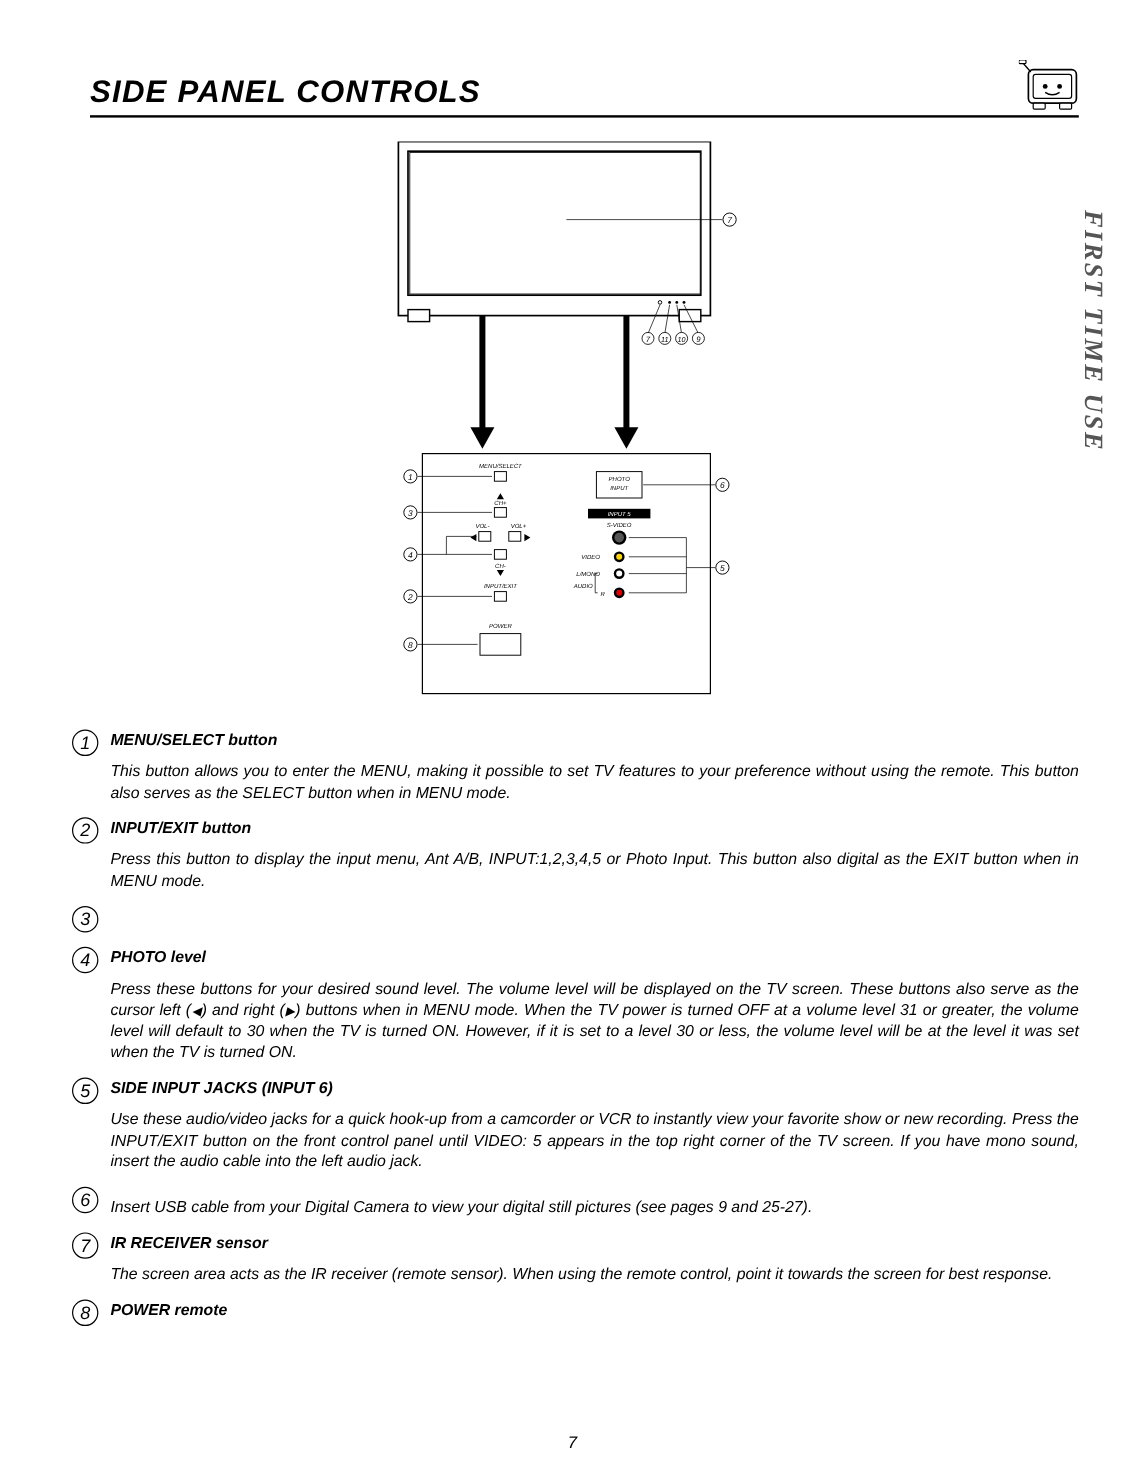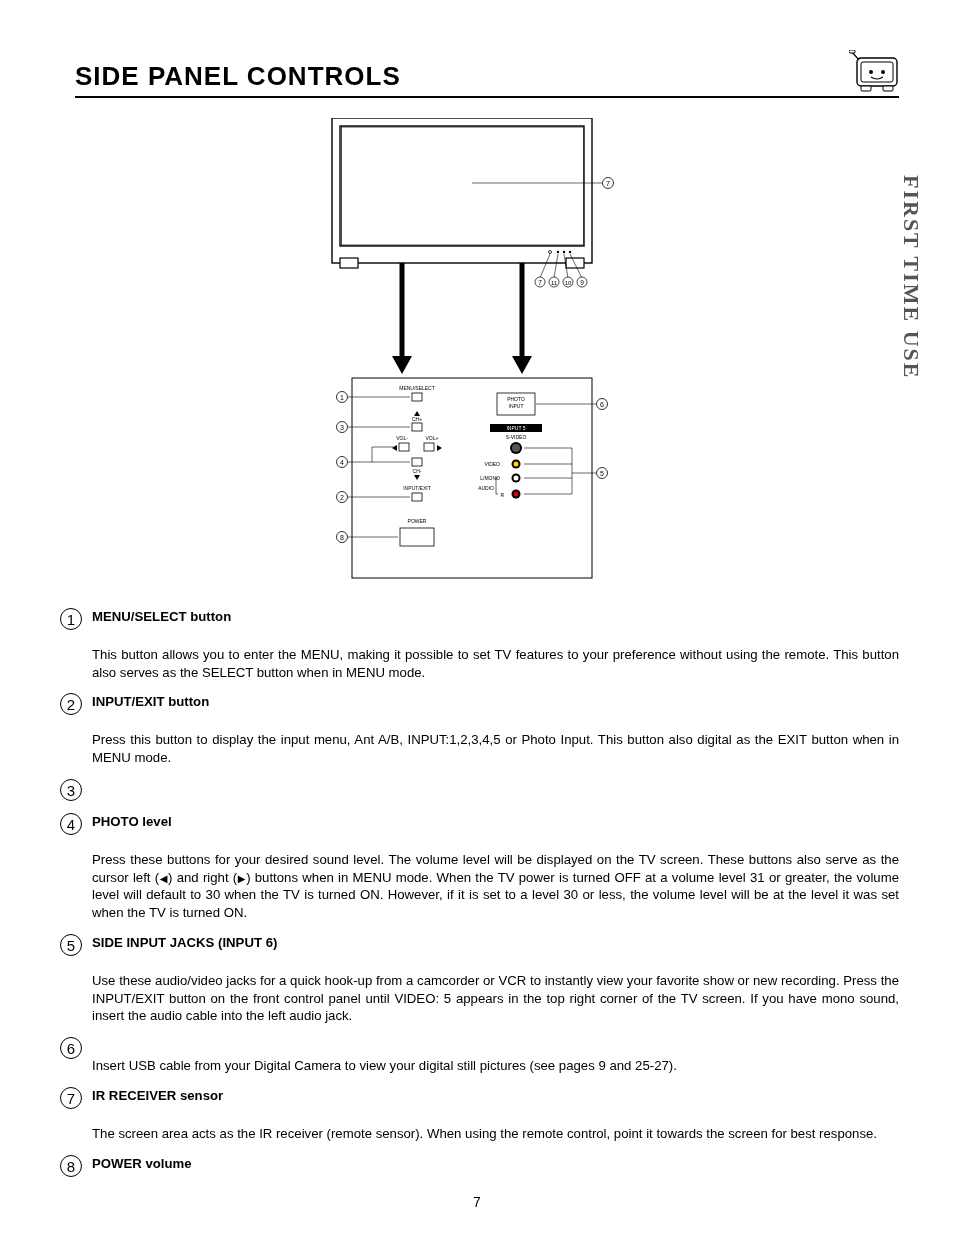--- a/index.html
+++ b/index.html
@@ -12,20 +12,21 @@
     font-family: Arial, Helvetica, sans-serif;
     color: #000;
     position: relative;
   }
   .page {
     position: relative;
     width: 954px;
     height: 1235px;
     box-sizing: border-box;
     padding: 50px 55px 40px 75px;
+    font-style: italic;
   }
   .header {
     display: flex;
     justify-content: space-between;
     align-items: flex-end;
     border-bottom: 2px solid #000;
     padding-bottom: 4px;
   }
   .title {
     font-size: 26px;
@@ -76,21 +77,21 @@
   .item-body {
     flex: 1;
     text-align: justify;
     font-size: 13.2px;
     line-height: 1.35;
   }
   .item-title {
     font-weight: bold;
   }
   .item-desc {
-    margin-top: 20px;
+    margin-top: 8px;
   }
   .page-num {
     position: absolute;
     bottom: 25px;
     left: 0;
     width: 954px;
     text-align: center;
     font-size: 14px;
   }
   .glyph { font-size: 10px; }
@@ -306,19 +307,19 @@
       <div class="item">
         <div class="numcircle">7</div>
         <div class="item-body">
           <div class="item-title">IR RECEIVER sensor</div>
           <div class="item-desc">The screen area acts as the IR receiver (remote sensor).  When using the remote control, point it towards the screen for best response.</div>
         </div>
       </div>
       <div class="item">
         <div class="numcircle">8</div>
         <div class="item-body">
-          <div class="item-title">POWER volume</div>
+          <div class="item-title">POWER remote</div>
         </div>
       </div>
     </div>
 
   <div class="page-num">7</div>
 </div>
 
 </body></html>

